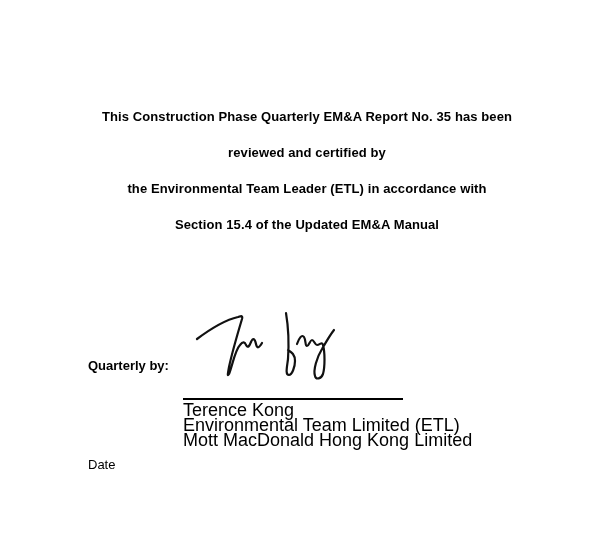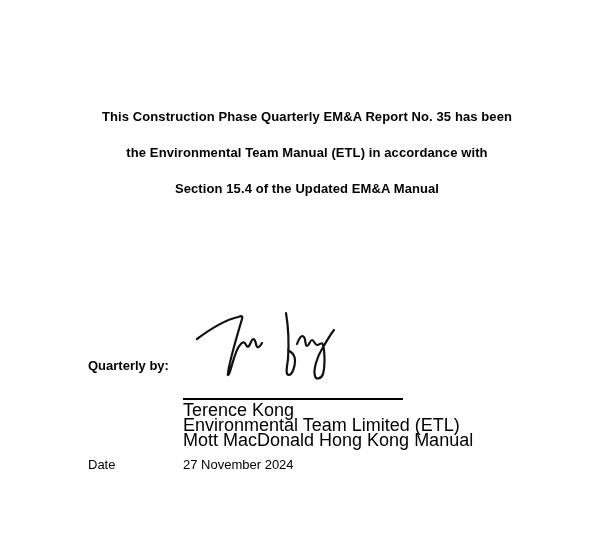--- a/index.html
+++ b/index.html
@@ -83,40 +83,40 @@
     font-weight: 400;
   }
 </style>
 </head>
 <body>
 
 <div class="page">
 
   <div class="statement">
     <p>This Construction Phase Quarterly EM&amp;A Report No. 35 has been</p>
-    <p>the Environmental Team Manual (ETL) in accordance with</p>
+    <p>reviewed and certified by</p>
+    <p>the Environmental Team Leader (ETL) in accordance with</p>
     <p>Section 15.4 of the Updated EM&amp;A Manual</p>
   </div>
 
   <div class="certified-by">Quarterly by:</div>
 
   <div class="signature-wrap">
     <svg viewBox="0 0 155 92" xmlns="http://www.w3.org/2000/svg" aria-hidden="true">
       <g fill="none" stroke="#111111" stroke-width="2.2" stroke-linecap="round" stroke-linejoin="round">
         <path d="M 2,42 C 14,33 30,23 43,20 C 46,19 48,18 47,22 C 44,32 37,56 34,70 C 33,76 32,80 34,77 C 37,70 40,53 45,48 C 48,44 50,45 51,48 C 53,51 54,50 56,45 C 58,40 60,42 61,47 C 62,52 64,51 67,46"></path>
         <path d="M 91,16 C 93,28 94,48 93,62 C 92,70 90,78 94,78 C 97,78 100,70 100,64 C 100,57 96,55 93,53"></path>
         <path d="M 102,47 C 104,41 107,37 109,40 C 111,43 110,49 112,49 C 114,49 115,43 117,43 C 119,43 120,48 122,48 C 125,48 127,44 128,48 C 130,55 130,70 128,77 C 126,82 121,83 120,79 C 118,73 122,60 127,52 C 131,45 135,38 139,33"></path>
       </g>
     </svg>
   </div>
 
   <div class="sig-line"></div>
 
   <div class="signatory">
     <div>Terence Kong</div>
     <div>Environmental Team Limited (ETL)</div>
-    <div>Mott MacDonald Hong Kong Manual</div>
+    <div>Mott MacDonald Hong Kong Limited</div>
   </div>
 
   <div class="date-label">Date</div>
-  <div class="date-value">27 November 2024</div>
 
 </div>
 
 </body></html>

